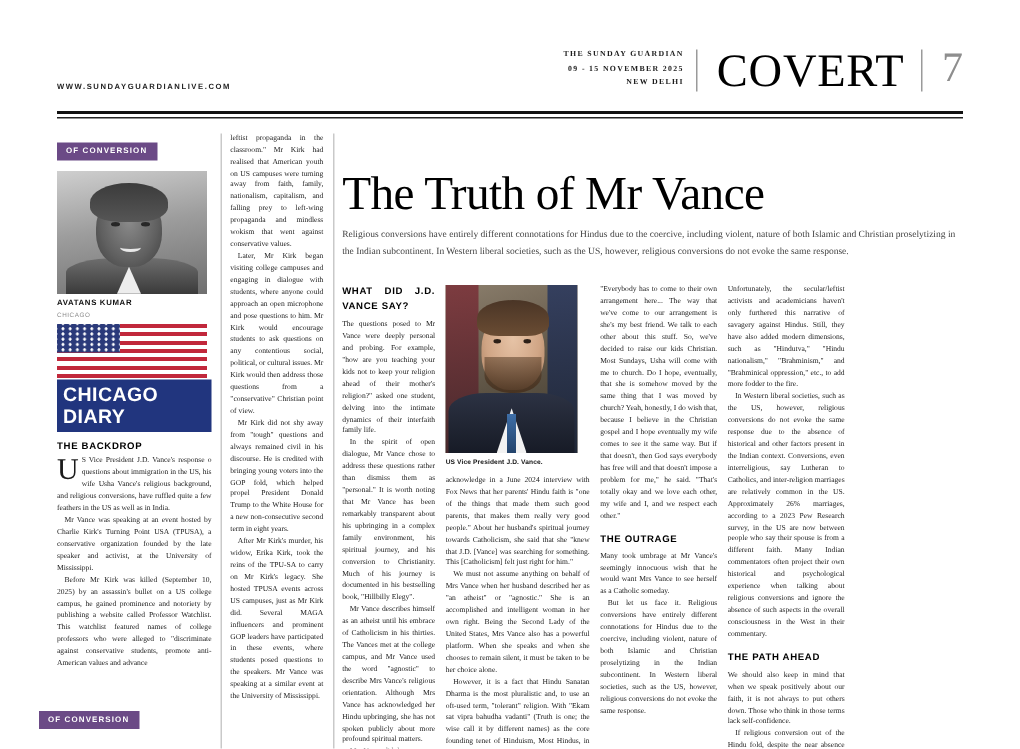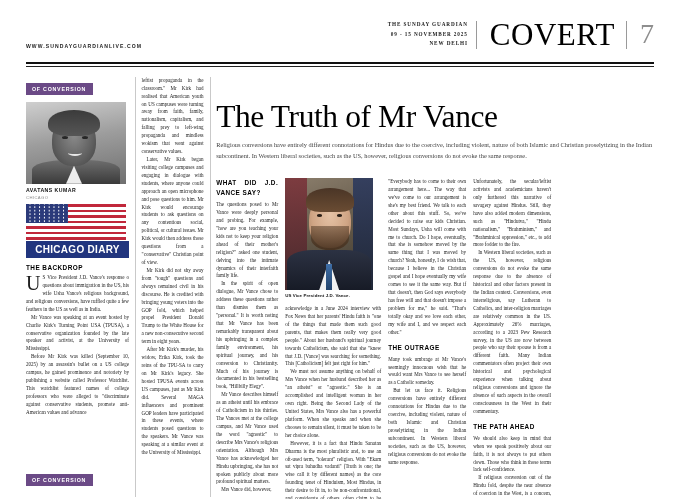--- a/index.html
+++ b/index.html
@@ -5,21 +5,21 @@
   * { box-sizing: border-box; }
   html, body { margin:0; padding:0; }
   body {
     width:680px; height:499px;
     background:#ffffff;
     font-family:"Liberation Serif", serif;
     color:#111;
     overflow:hidden;
     position:relative;
   }
-  .page { width:680px; height:499px; position:relative; padding:0; }
+  .page { width:680px; height:499px; position:relative; padding:12px; }
 
   
   .masthead { position:relative; height:62px; padding:0 26px; }
   .mast-inner { display:flex; justify-content:flex-end; align-items:flex-start; padding-top:20px; }
   .mast-issue {
     text-align:right; font-family:"Liberation Serif", serif;
     font-size:5.2px; letter-spacing:0.9px; line-height:1.85;
     text-transform:uppercase; color:#1a1a1a; padding-right:8px; font-weight:700;
   }
   .mast-divider { width:1px; background:#9a9a9a; align-self:stretch; margin-top:1px; }
@@ -94,21 +94,21 @@
   .flag .stripes { position:absolute; inset:0; background:repeating-linear-gradient(180deg,#c1283b 0,#c1283b 2.77px,#fff 2.77px,#fff 5.54px); }
   .flag .canton { position:absolute; left:0; top:0; width:42px; height:19.4px; background:#2b3a7a; }
   .flag .stars {
     position:absolute; left:0; top:0; width:42px; height:19.4px;
     background-image:radial-gradient(circle, #fff 0.9px, transparent 1px);
     background-size:4.8px 3.5px; background-position:1.6px 1.4px;
   }
   .diary-band {
     background:#21357e; color:#fff; padding:3px 4px;
     font-family:"Liberation Sans", sans-serif;
-    font-size:10px; font-weight:700; letter-spacing:0.3px; line-height:1.15; margin-bottom:6px;text-align:center;
+    font-size:13px; font-weight:700; letter-spacing:0.3px; line-height:1.15; margin-bottom:6px;
   }
   .sec-head {
     font-family:"Liberation Sans", sans-serif;
     font-size:6.4px; font-weight:700; letter-spacing:0.45px;
     text-transform:uppercase; margin:0 0 3px; color:#000;
   }
   .rail-body { font-size:5.05px; line-height:1.57; text-align:justify; color:#1a1a1a; }
   .rail-body p { margin:0; text-indent:5px; }
   .rail-body p.first { text-indent:0; }
   .dropcap::first-letter {

